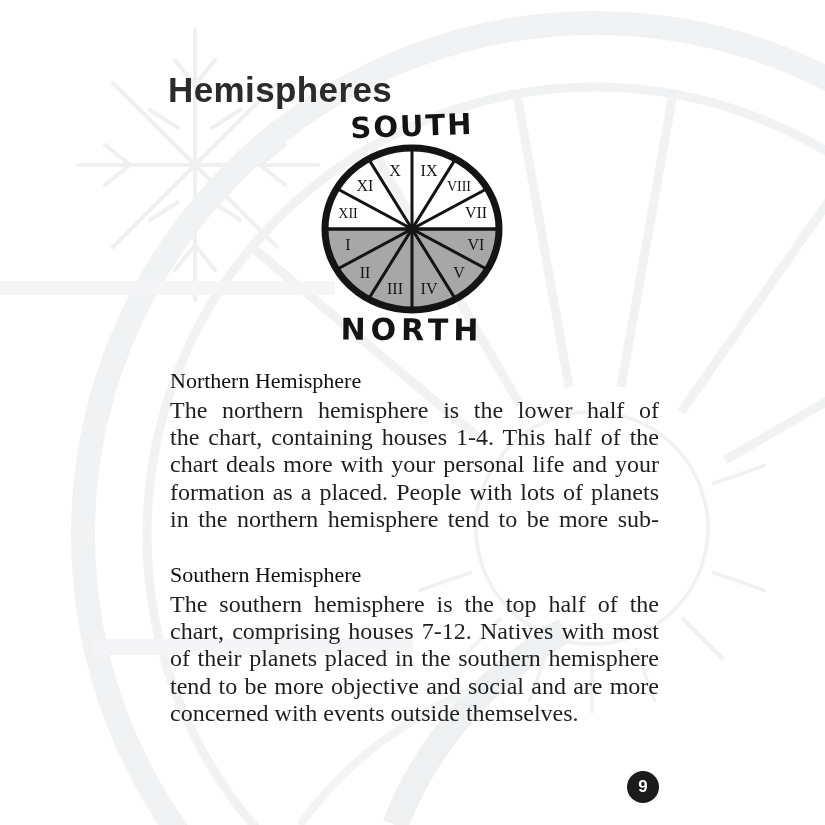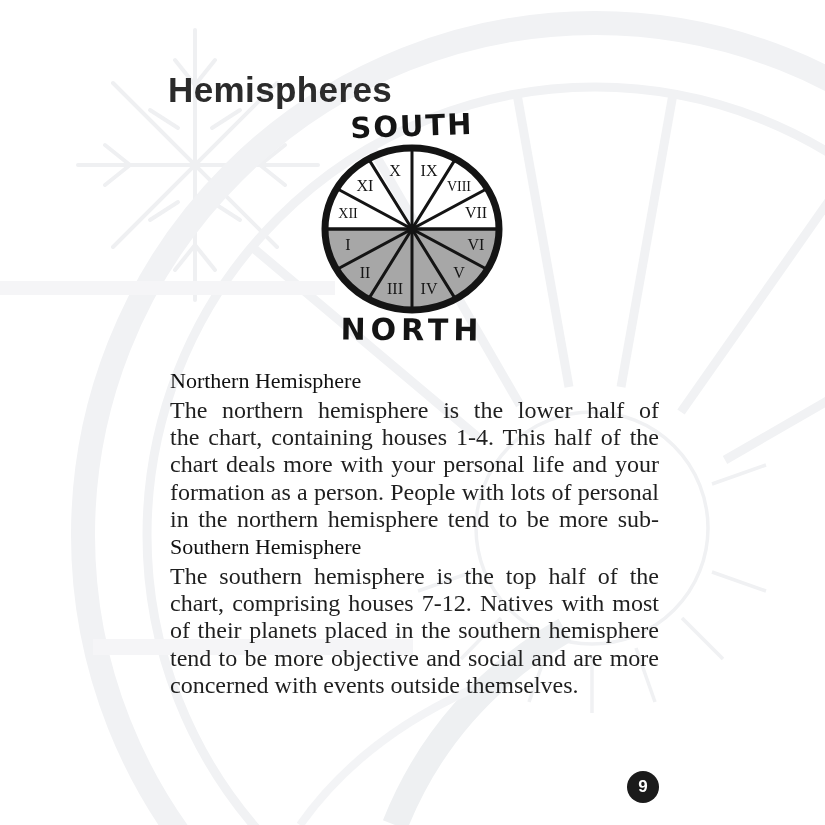--- a/index.html
+++ b/index.html
@@ -28,21 +28,21 @@
   .wheel-svg text{
     font-family:"Liberation Serif", serif;
     font-size:16px;fill:#161616;text-anchor:middle;
   }
   .wheel-svg text.tight{font-size:14px;}
   .text-col{left:170px;top:367px;width:489px;color:#1f1f1f;}
   .sec-heading{
     font-size:22px;font-weight:400;line-height:28px;color:#101010;
     margin:0 0 2px 0;
   }
-  .sec-heading.second{}
+  .sec-heading.second{margin-top:28px;}
   .tline{
     font-size:24px;line-height:27.2px;white-space:nowrap;
     text-align:justify;text-align-last:justify;
   }
   .tline.last{text-align-last:left;}
   .page-badge{
     left:627px;top:771px;width:32px;height:32px;border-radius:50%;
     background:#1b1b1b;display:flex;align-items:center;justify-content:center;
     font-family:"Liberation Sans", sans-serif;font-weight:700;
     font-size:17px;color:#ffffff;
@@ -125,21 +125,21 @@
   </svg>
 
   <div class="hand-label north-label">NORTH</div>
 </div>
 
 <div class="layer text-col">
   <h3 class="sec-heading">Northern Hemisphere</h3>
   <div class="tline">The northern hemisphere is the lower half of</div>
   <div class="tline">the chart, containing houses 1-4. This half of the</div>
   <div class="tline">chart deals more with your personal life and your</div>
-  <div class="tline">formation as a person. People with lots of personal</div>
+  <div class="tline">formation as a placed. People with lots of planets</div>
   <div class="tline">in the northern hemisphere tend to be more sub-</div>
 
   <h3 class="sec-heading second">Southern Hemisphere</h3>
   <div class="tline">The southern hemisphere is the top half of the</div>
   <div class="tline">chart, comprising houses 7-12. Natives with most</div>
   <div class="tline">of their planets placed in the southern hemisphere</div>
   <div class="tline">tend to be more objective and social and are more</div>
   <div class="tline last">concerned with events outside themselves.</div>
 </div>
 

